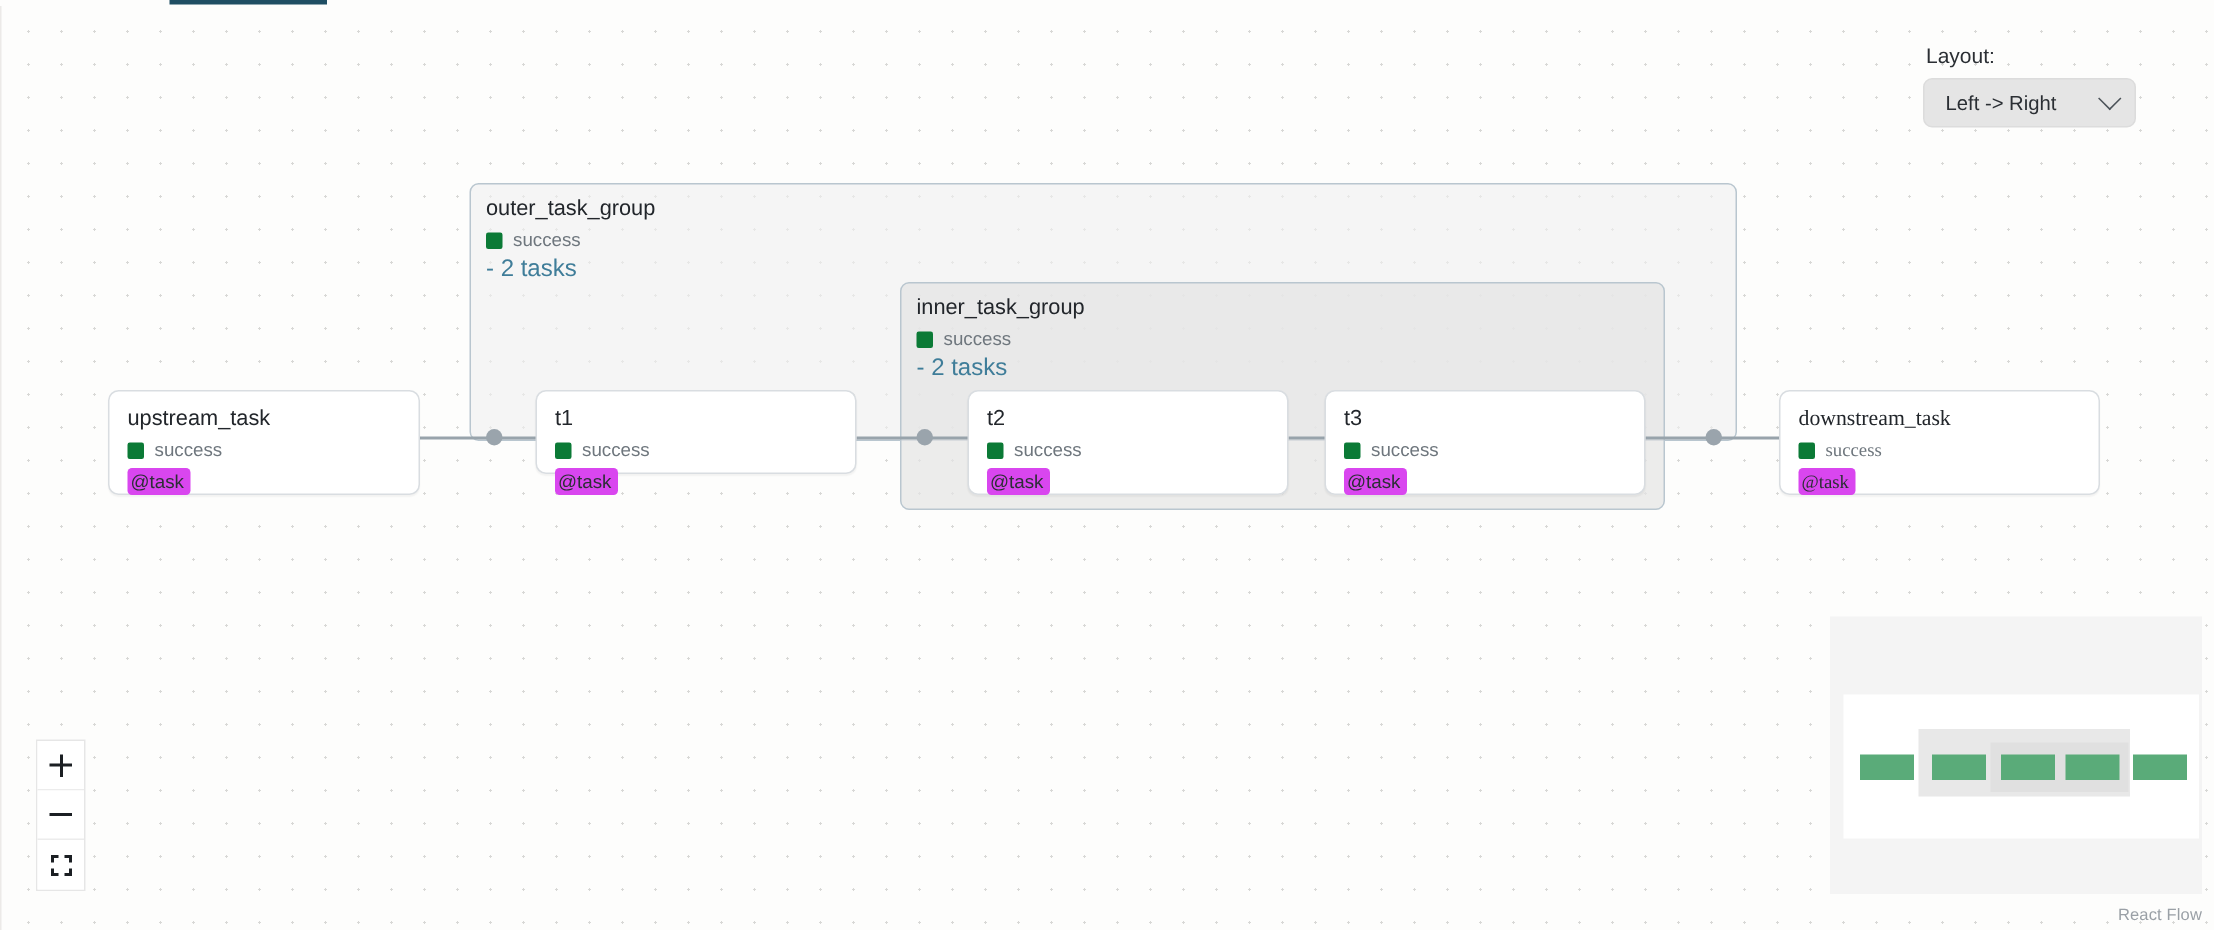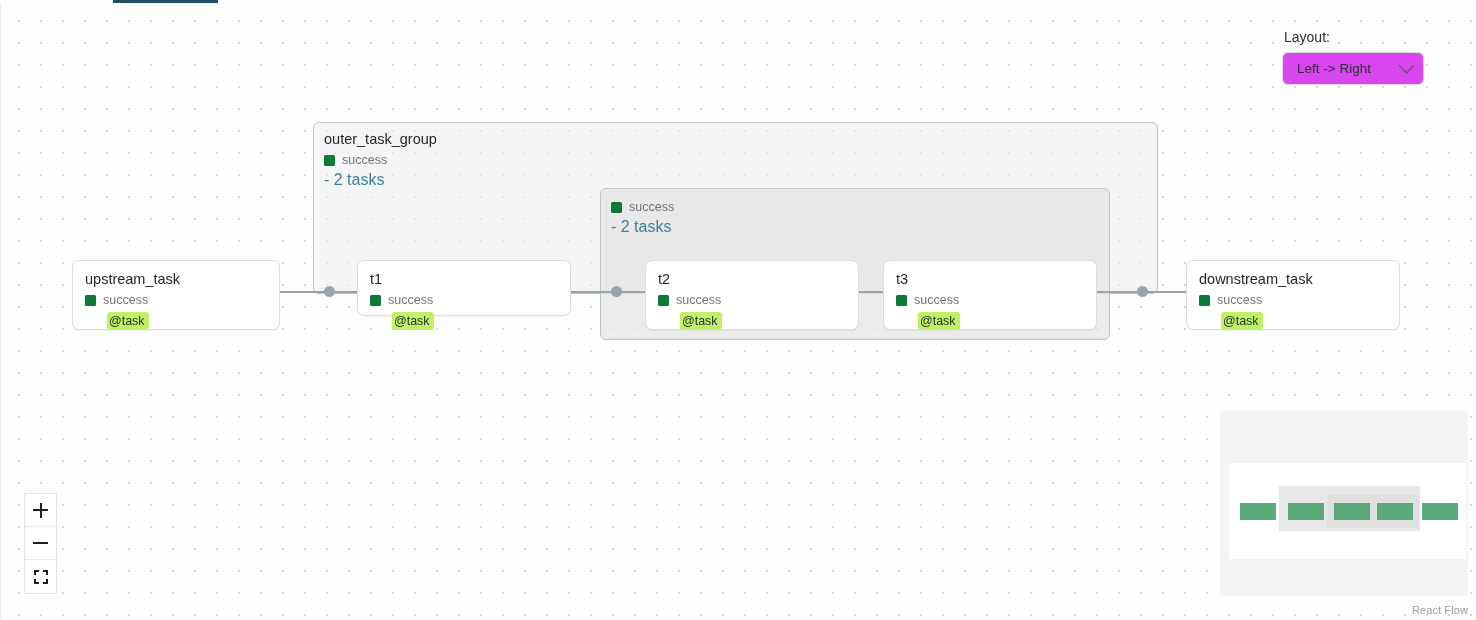--- a/index.html
+++ b/index.html
@@ -120,25 +120,24 @@
   .status-text {
     font-size: 12.5px;
     color: #6e767d;
     white-space: nowrap;
   }
   .node-operator {
     display: inline-block;
     margin-top: 4px;
     font-size: 12.5px;
     color: #2b2f34;
-    background: #bef264;
+    background: #d946ef;
     border-radius: 3px;
     padding: 1px 4px 1px 2px;
     line-height: 16px;
-    margin-left: 22px;
   }
 
   
   .edge-line {
     position: absolute;
     height: 1.6px;
     background: #98a3ab;
   }
   .edge-handle {
     position: absolute;
@@ -159,21 +158,21 @@
   #layout-label {
     font-size: 14px;
     color: #2b2f34;
     line-height: 18px;
     margin-bottom: 6px;
     padding-left: 2px;
   }
   #layout-select {
     width: 142px;
     height: 33px;
-    background: #d946ef;
+    background: #e5e5e5;
     border: 1px solid #dcdcdc;
     border-radius: 6px;
     display: flex;
     align-items: center;
     justify-content: space-between;
     padding: 0 11px 0 14px;
     cursor: pointer;
   }
   #layout-value {
     font-size: 13.5px;
@@ -282,20 +281,21 @@
       <div class="group-status">
         <span class="status-swatch"></span>
         <span class="status-text">success</span>
       </div>
       <div class="group-count">- 2 tasks</div>
     </div>
   </div>
 
   <div class="task-group group-inner" style="left:600px; top:184px; width:510px; height:152px;">
     <div class="group-header">
+      <div class="group-title">inner_task_group</div>
       <div class="group-status">
         <span class="status-swatch"></span>
         <span class="status-text">success</span>
       </div>
       <div class="group-count">- 2 tasks</div>
     </div>
   </div>
 
   <div class="edge-line" style="left:280px; top:287px; width:78px;"></div>
   <div class="edge-handle" style="left:324px; top:282px;"></div>
@@ -337,21 +337,21 @@
 
   <div class="task-node" style="left:883px; top:256px; width:214px; height:70px;">
     <div class="node-title">t3</div>
     <div class="node-status">
       <span class="status-swatch"></span>
       <span class="status-text">success</span>
     </div>
     <div class="node-operator">@task</div>
   </div>
 
-  <div class="task-node" style="left:1186px; top:256px; width:214px; height:70px;">
+  <div class="task-node" style="left:1186px; top:256px; width:214px; height:70px;font-family:Liberation Serif, serif;">
     <div class="node-title">downstream_task</div>
     <div class="node-status">
       <span class="status-swatch"></span>
       <span class="status-text">success</span>
     </div>
     <div class="node-operator">@task</div>
   </div>
 </div>
 
 <div id="layout-panel">

